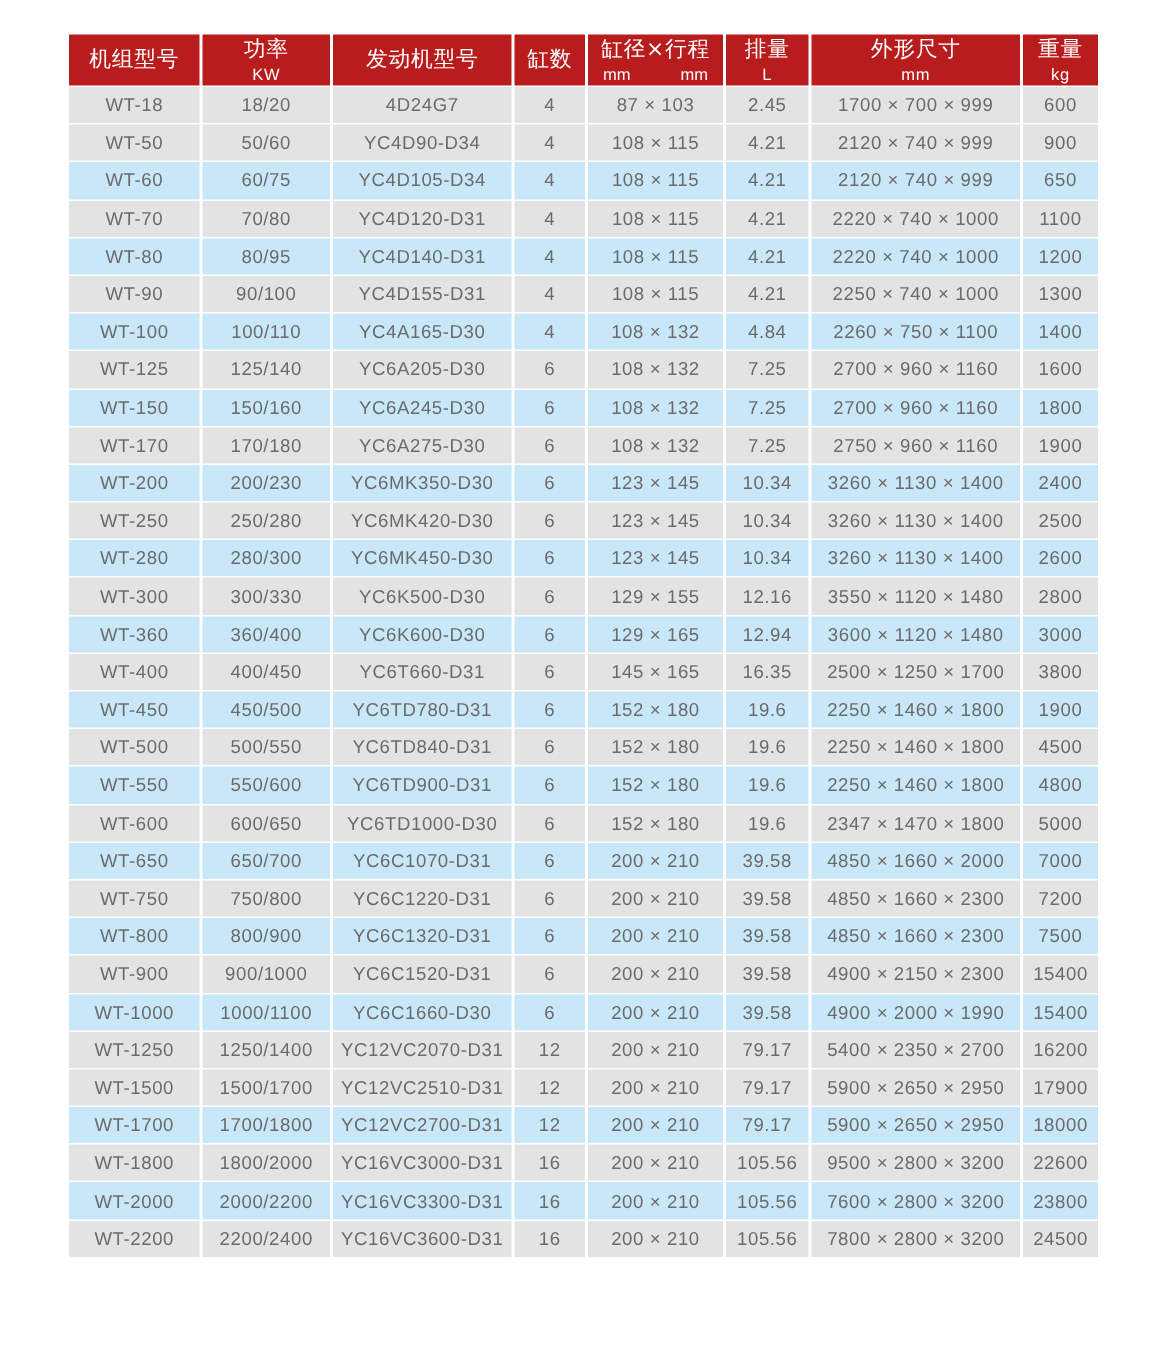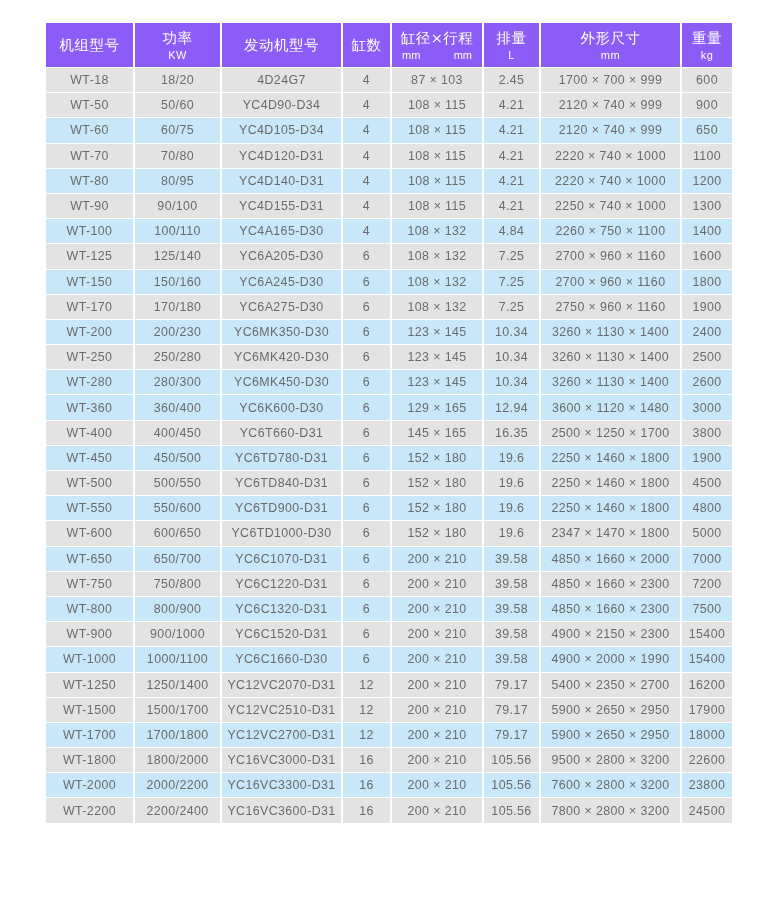--- a/index.html
+++ b/index.html
@@ -19,24 +19,24 @@
     top: 22px;
     width: 679px;
   }
   table.spec-table {
     border-collapse: separate;
     border-spacing: 2px 1px;
     width: 679px;
     table-layout: fixed;
   }
   table.spec-table thead th {
-    background: #8b5cf6;
+    background: #b91c1c;
     color: #ffffff;
     padding: 0;
-    height: 44px;
+    height: 34px;
     vertical-align: middle;
     font-weight: normal;
   }
   .hdr-main {
     display: block;
     font-size: 14.5px;
     line-height: 19px;
     letter-spacing: 0.5px;
     font-family: "DejaVu Sans", "Liberation Sans", sans-serif;
   }
@@ -255,20 +255,30 @@
         <tr class="row-blue">
           <td>WT-280</td>
           <td>280/300</td>
           <td>YC6MK450-D30</td>
           <td>6</td>
           <td>123 × 145</td>
           <td>10.34</td>
           <td>3260 × 1130 × 1400</td>
           <td>2600</td>
         </tr>
+        <tr class="row-gray">
+          <td>WT-300</td>
+          <td>300/330</td>
+          <td>YC6K500-D30</td>
+          <td>6</td>
+          <td>129 × 155</td>
+          <td>12.16</td>
+          <td>3550 × 1120 × 1480</td>
+          <td>2800</td>
+        </tr>
         <tr class="row-blue">
           <td>WT-360</td>
           <td>360/400</td>
           <td>YC6K600-D30</td>
           <td>6</td>
           <td>129 × 165</td>
           <td>12.94</td>
           <td>3600 × 1120 × 1480</td>
           <td>3000</td>
         </tr>

